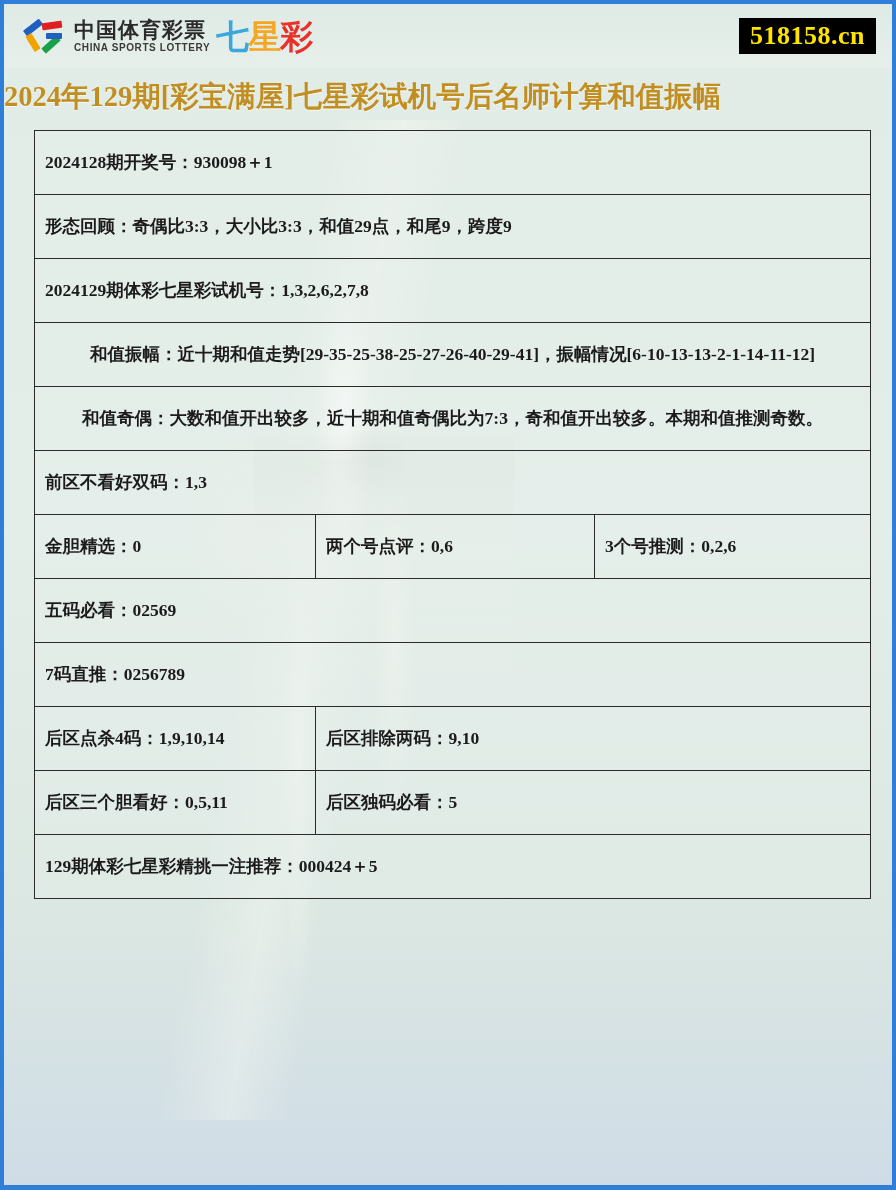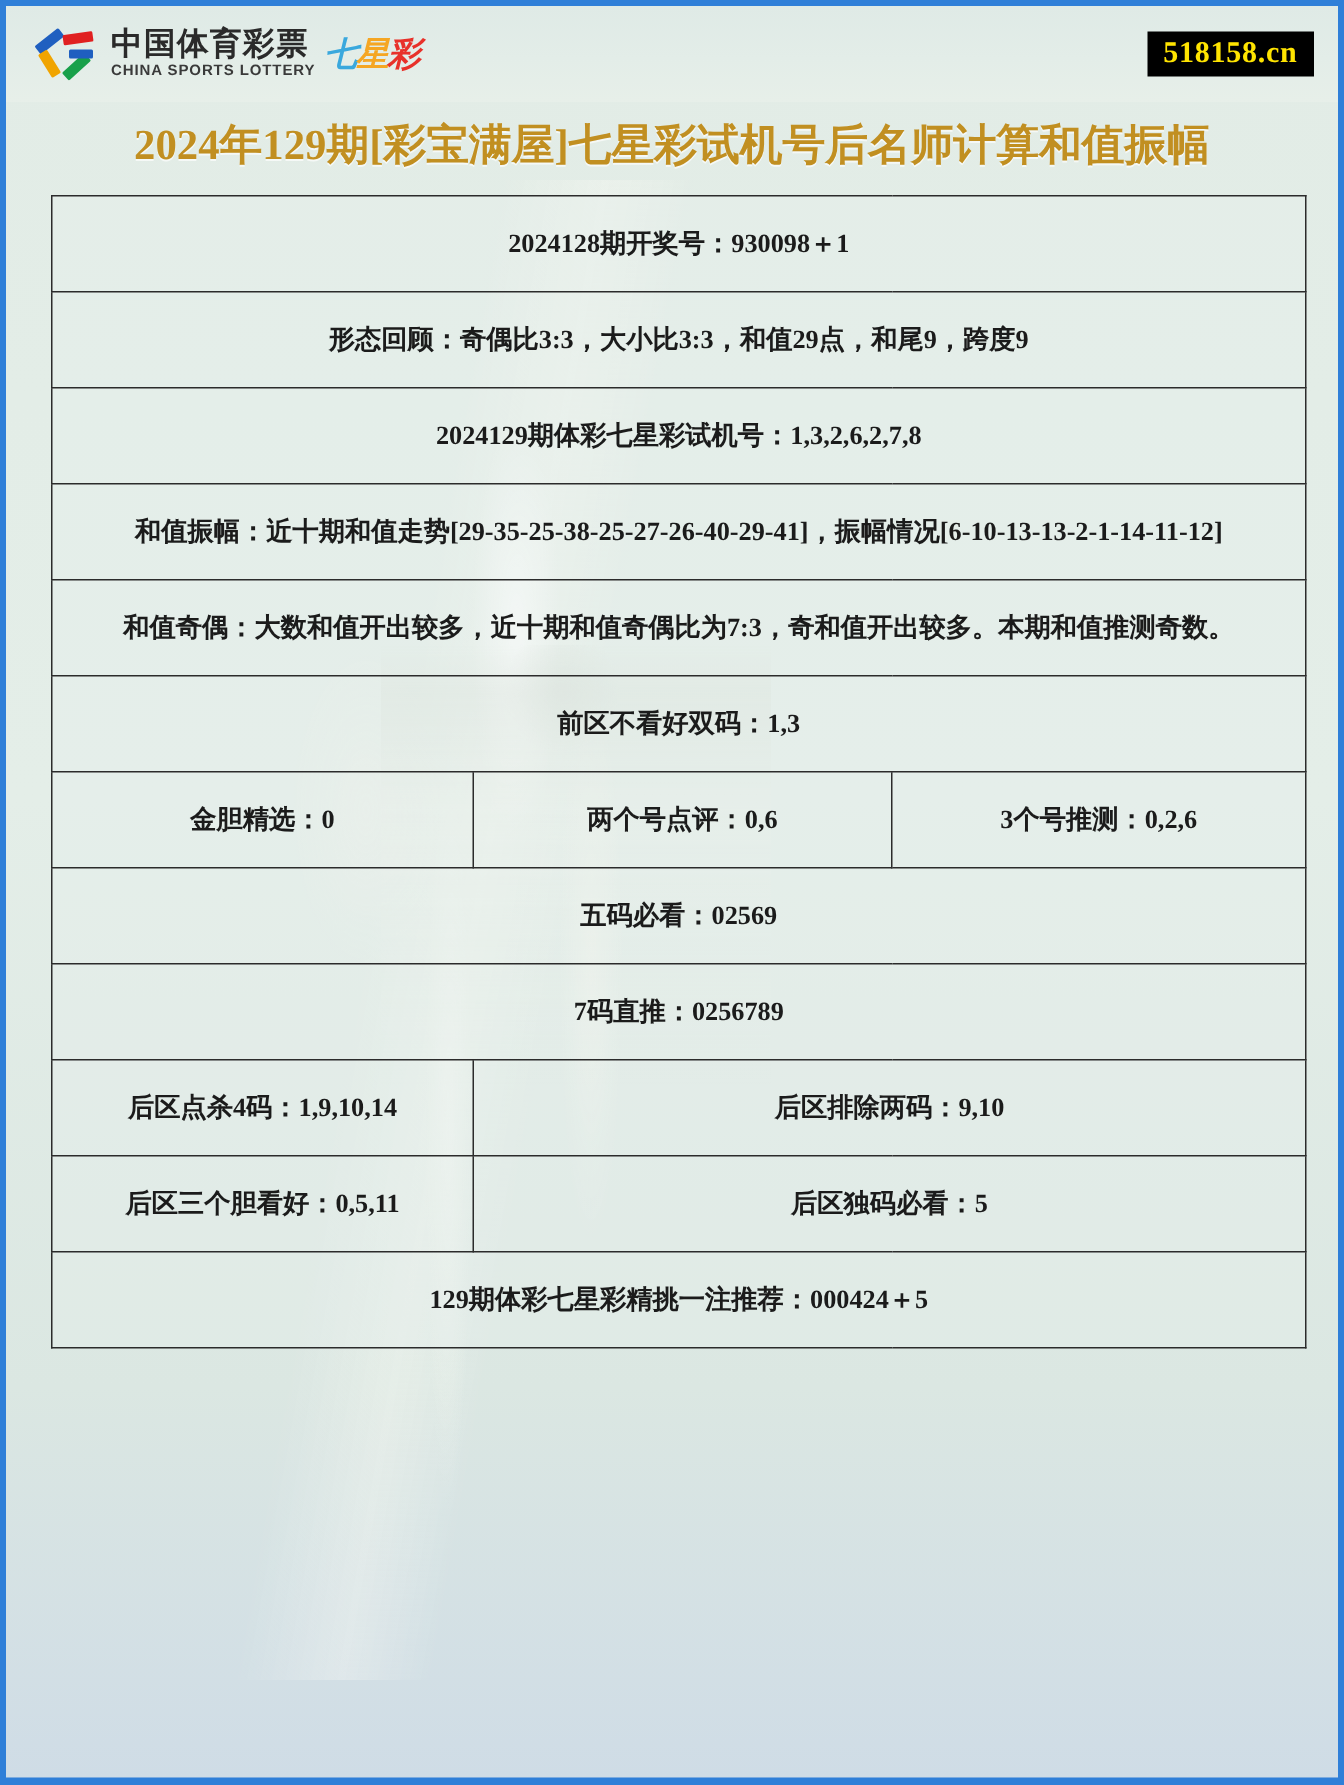--- a/index.html
+++ b/index.html
@@ -97,47 +97,45 @@
   .brand-cn .en {
     font-size: 10px;
     font-weight: 700;
     color: #3a3a3a;
     letter-spacing: .6px;
     display: block;
     margin-top: 2px;
   }
   .qxc {
     font-family: "Liberation Sans", sans-serif;
-    font-size: 22px;
-    font-weight: 700;
-    font-style: italic;
+    font-size: 33px;
+    font-weight: 700;
     letter-spacing: -1px;
     margin-left: -2px;
     line-height: 1;
   }
   .qxc .c1 { color: #3aa8dd; }
   .qxc .c2 { color: #f5a623; }
   .qxc .c3 { color: #e8312a; }
 
   .sitebadge {
     background: #000;
     color: #ffe400;
     font-family: "Liberation Serif", serif;
     font-weight: 700;
-    font-size: 20px;
+    font-size: 26px;
     letter-spacing: .5px;
     padding: 3px 11px 4px;
     line-height: 1.15;
   }
 
   
   .title {
     position: relative;
     z-index: 3;
-    text-align: center;
     font-family: "Liberation Serif", "DejaVu Serif", serif;
     font-weight: 700;
     font-size: 28.5px;
     color: #c18f21;
     letter-spacing: 0px;
     padding: 10px 0 14px;
     text-shadow: 0 1px 0 rgba(255,255,255,.65);
     white-space: nowrap;
   }
 
@@ -156,21 +154,21 @@
   table.grid td {
     border: 1px solid #2b2b2b;
     font-family: "Liberation Serif", "DejaVu Serif", serif;
     font-size: 17.5px;
     font-weight: 700;
     color: #1b1b1b;
     line-height: 1.55;
     padding: 13px 10px;
     background: rgba(232,240,236,.38);
   }
-  td.c { text-align: center; }
+  td.c { }
   td.l { text-align: center; padding-left: 10px; padding-right: 8px; }
   td.tall { height: 64px; }
 </style>
 </head>
 <body>
 
 <div class="page">
 
   <div class="topbar">
     <div class="brand">

